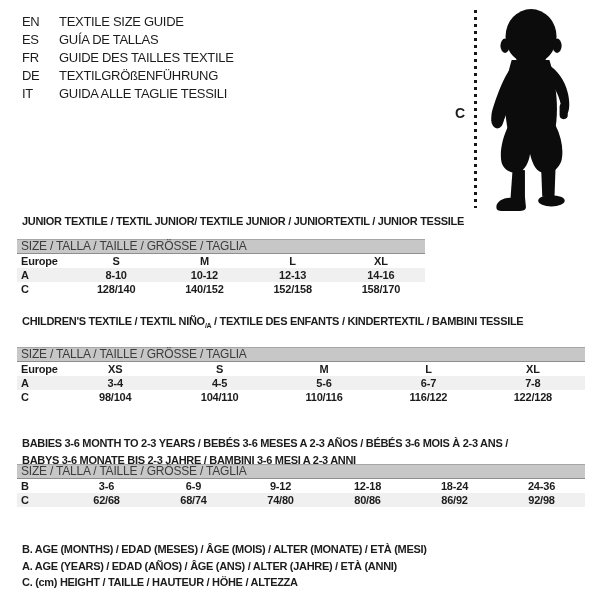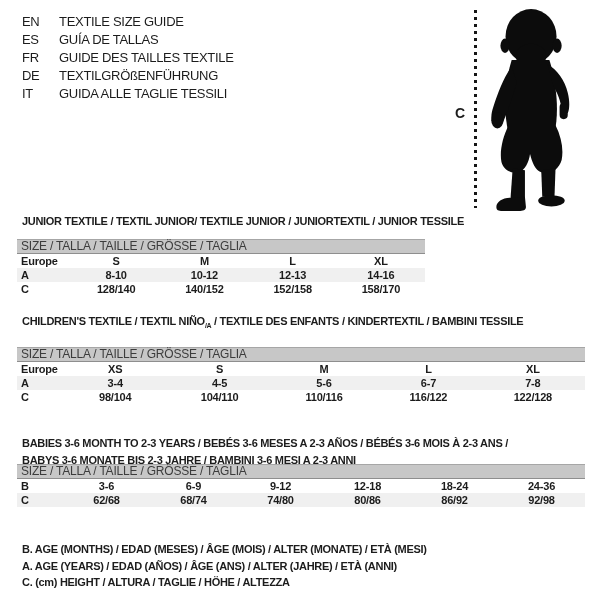--- a/index.html
+++ b/index.html
@@ -168,14 +168,14 @@
     <span class="val">74/80</span>
     <span class="val">80/86</span>
     <span class="val">86/92</span>
     <span class="val">92/98</span>
   </div>
 </div>
 
 <div class="notes">
   <div>B. AGE (MONTHS) / EDAD (MESES) / ÂGE (MOIS) / ALTER (MONATE) / ETÀ (MESI)</div>
   <div>A. AGE (YEARS) / EDAD (AÑOS) / ÂGE (ANS) / ALTER (JAHRE) / ETÀ (ANNI)</div>
-  <div>C. (cm) HEIGHT / ALTURA / TAGLIE / HÖHE / ALTEZZA</div>
+  <div>C. (cm) HEIGHT / TAILLE / HAUTEUR / HÖHE / ALTEZZA</div>
 </div>
 
 </body></html>

